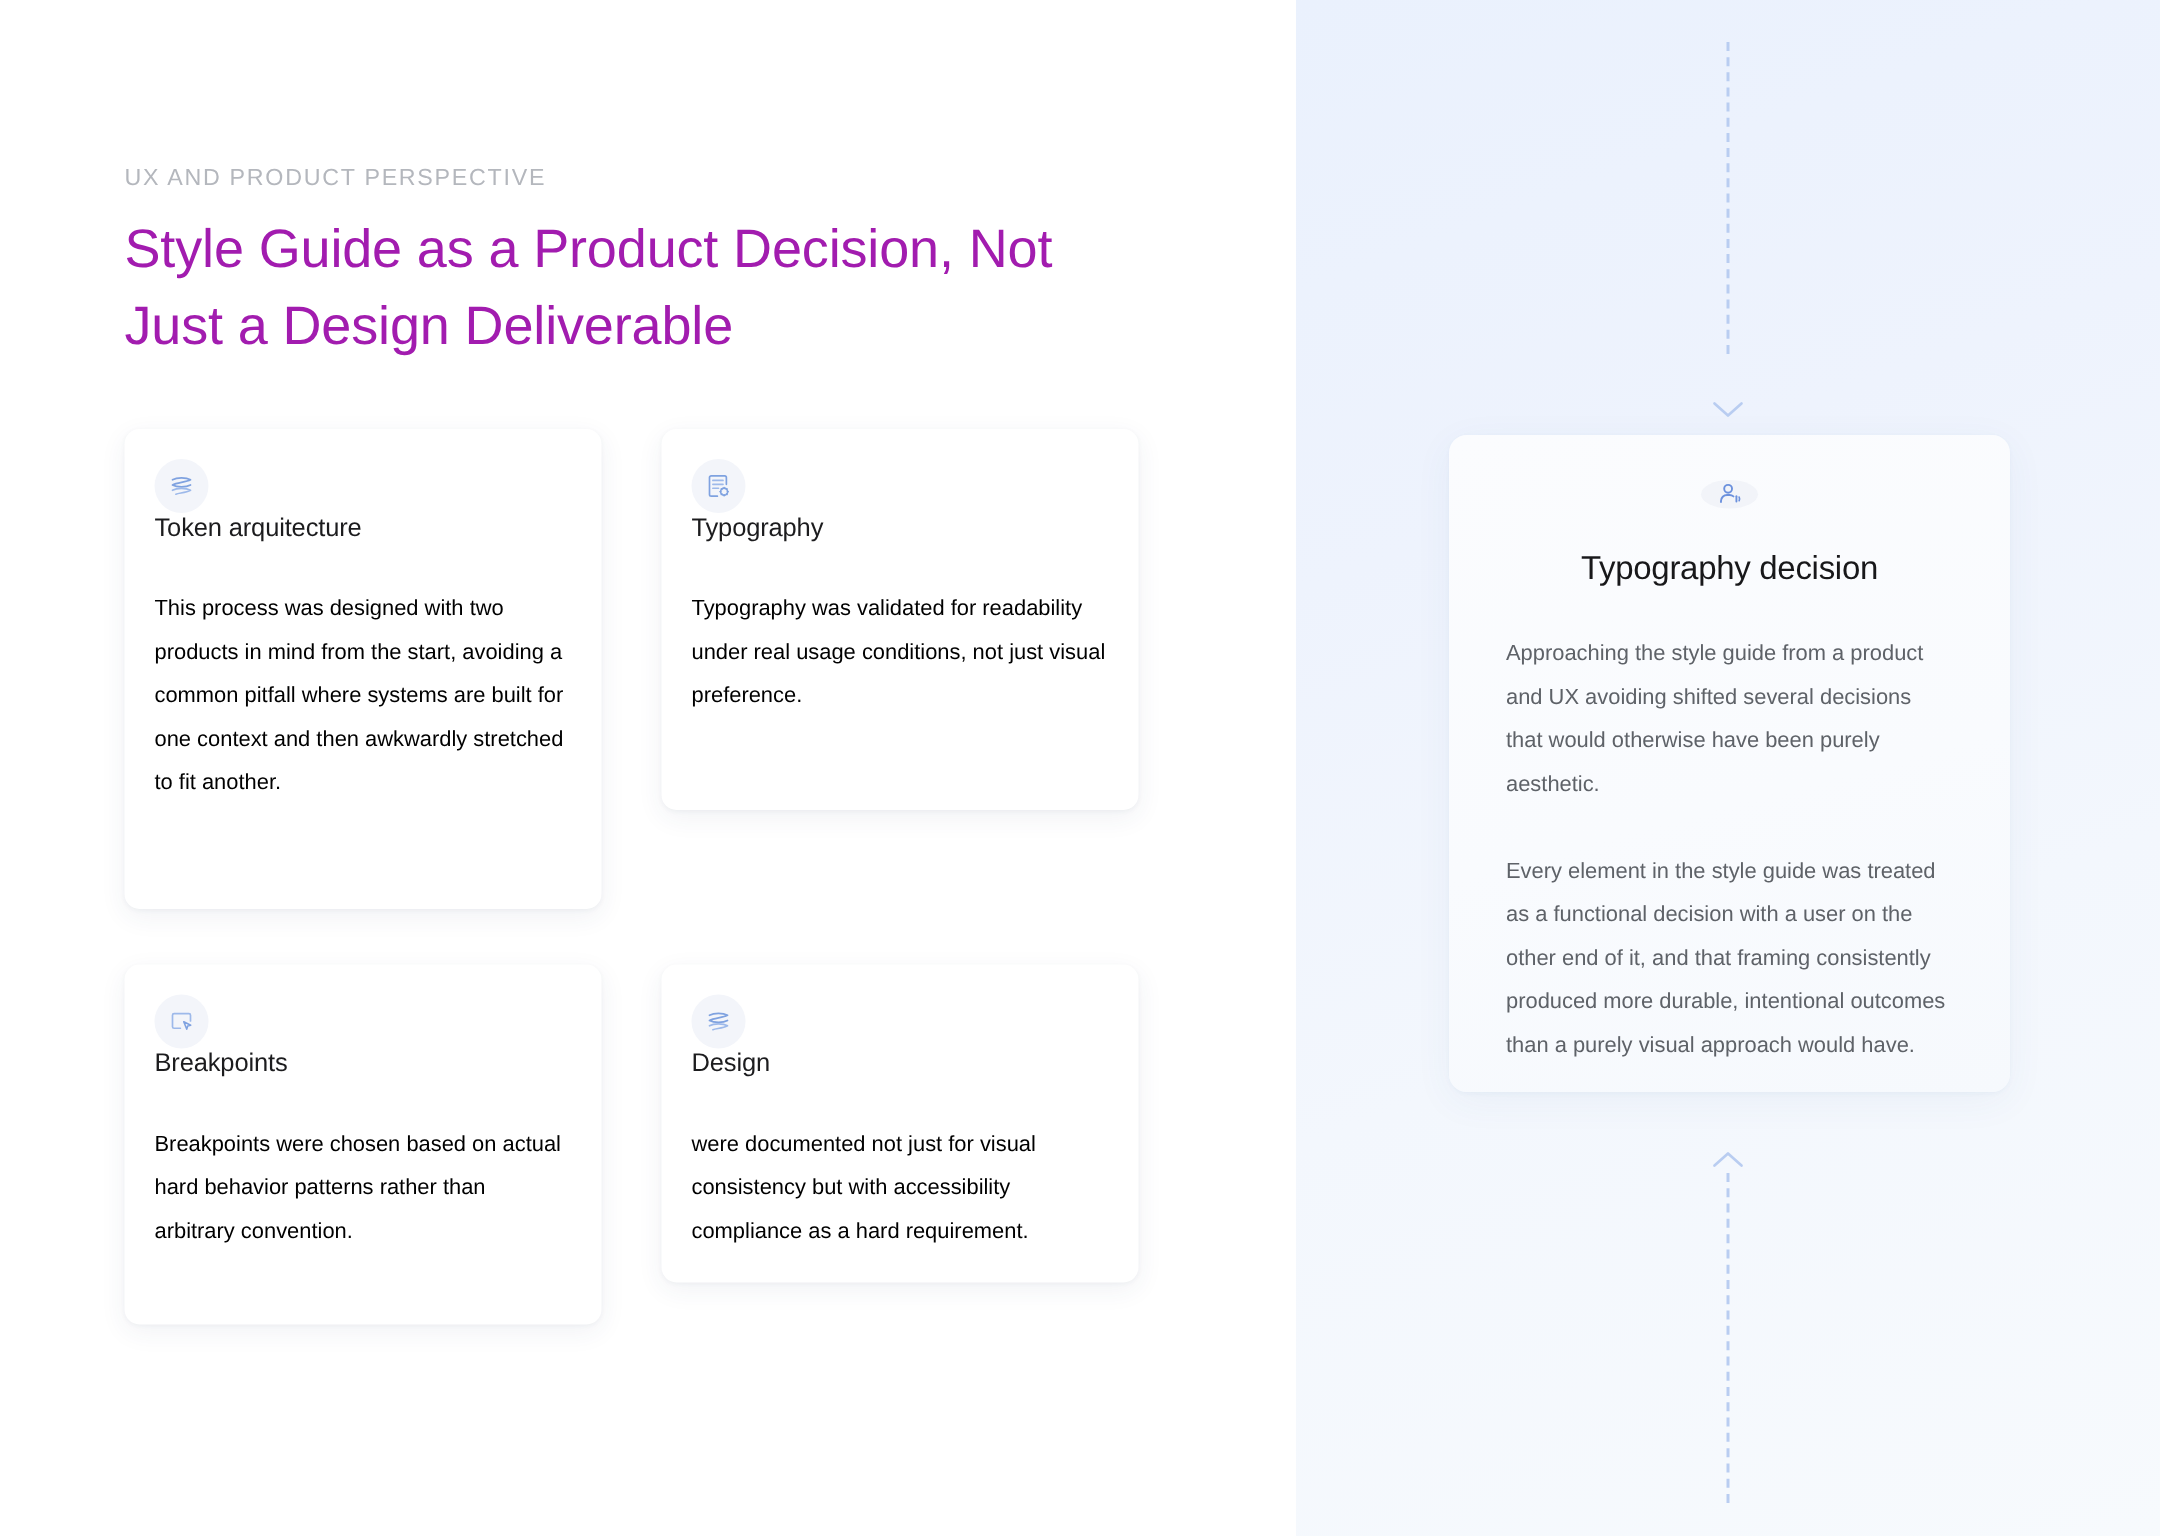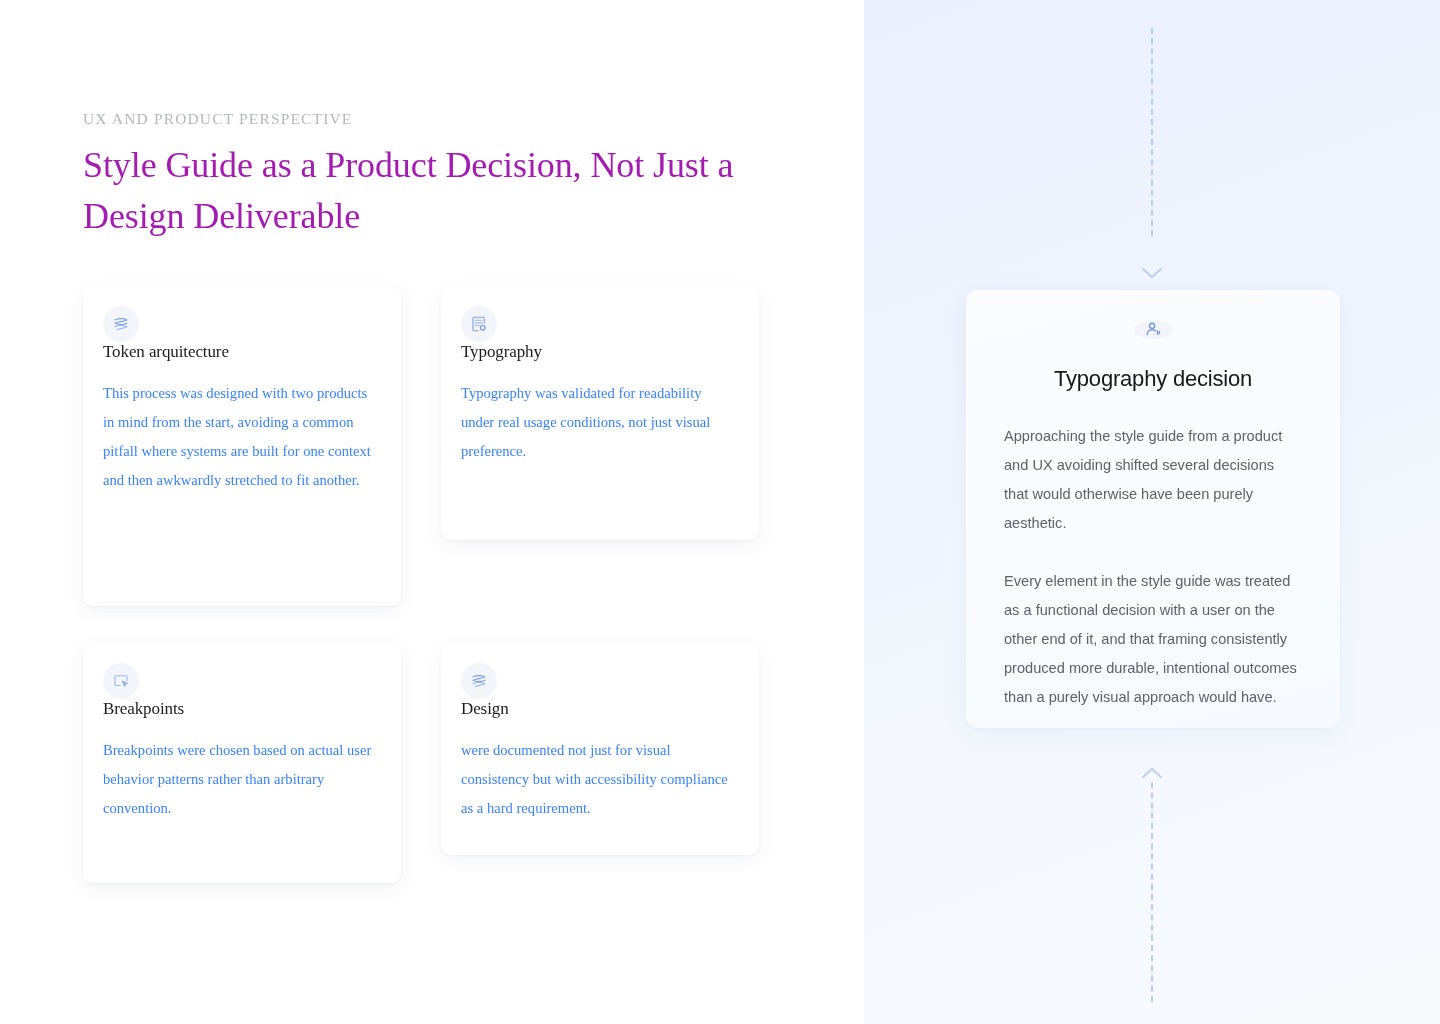--- a/index.html
+++ b/index.html
@@ -60,21 +60,20 @@
   .connector-bottom .chev { top: 0px; }
   .connector-bottom .dash-line { top: 16px; height: 220px; }
 
   
   .left-content {
     position: absolute;
     top: 0;
     left: 0;
     width: 864px;
     height: 876px;
-    font-family: Liberation Serif, serif;
   }
 
   .eyebrow {
     position: absolute;
     top: 110px;
     left: 83px;
     font-size: 15.5px;
     letter-spacing: 1.15px;
     color: #b4b7bd;
     font-weight: 400;
@@ -128,24 +127,24 @@
   .icon-badge svg { display: block; }
 
   .card-title {
     font-size: 17px;
     font-weight: 400;
     color: #1c1c1e;
     letter-spacing: -0.1px;
   }
 
   .card-body {
-    margin-top: 17px;
+    margin-top: 30px;
     font-size: 14.6px;
     line-height: 29px;
-    color: #3b82f6;
+    color: #000000;
     font-weight: 400;
   }
 
   
   .feature-card {
     position: absolute;
     top: 290px;
     left: 966px;
     width: 374px;
     height: 438px;
@@ -242,21 +241,21 @@
       </div>
 
       <div class="card card-3">
         <div class="icon-badge">
           <svg width="18" height="18" viewBox="0 0 24 24" fill="none" xmlns="http://www.w3.org/2000/svg">
             <path d="M11 18H5.4A1.4 1.4 0 0 1 4 16.6V6.4A1.4 1.4 0 0 1 5.4 5h13.2A1.4 1.4 0 0 1 20 6.4v5.1" stroke="#9db9ea" stroke-width="1.5" stroke-linecap="round" stroke-linejoin="round"></path>
             <path d="M14 12.2l6.2 3.1-2.7.8-.8 2.7-2.7-6.6z" stroke="#7fa2e0" stroke-width="1.4" stroke-linejoin="round"></path>
           </svg>
         </div>
         <div class="card-title">Breakpoints</div>
-        <div class="card-body">Breakpoints were chosen based on actual user behavior patterns rather than arbitrary convention.</div>
+        <div class="card-body">Breakpoints were chosen based on actual hard behavior patterns rather than arbitrary convention.</div>
       </div>
 
       <div class="card card-4">
         <div class="icon-badge">
           <svg width="18" height="18" viewBox="0 0 24 24" fill="none" xmlns="http://www.w3.org/2000/svg">
             <path d="M4 6.5 C8 4.2 16 4.2 20 6.5 C16 8.8 8 8.8 4 11.1 C8 13.4 16 13.4 20 11.1" stroke="#7fa2e0" stroke-width="1.5" stroke-linecap="round" stroke-linejoin="round"></path>
             <path d="M4 15.8 C8 13.5 16 13.5 20 15.8 C16 18.1 10 18.1 7 19.3" stroke="#9db9ea" stroke-width="1.5" stroke-linecap="round" stroke-linejoin="round"></path>
           </svg>
         </div>
         <div class="card-title">Design</div>

